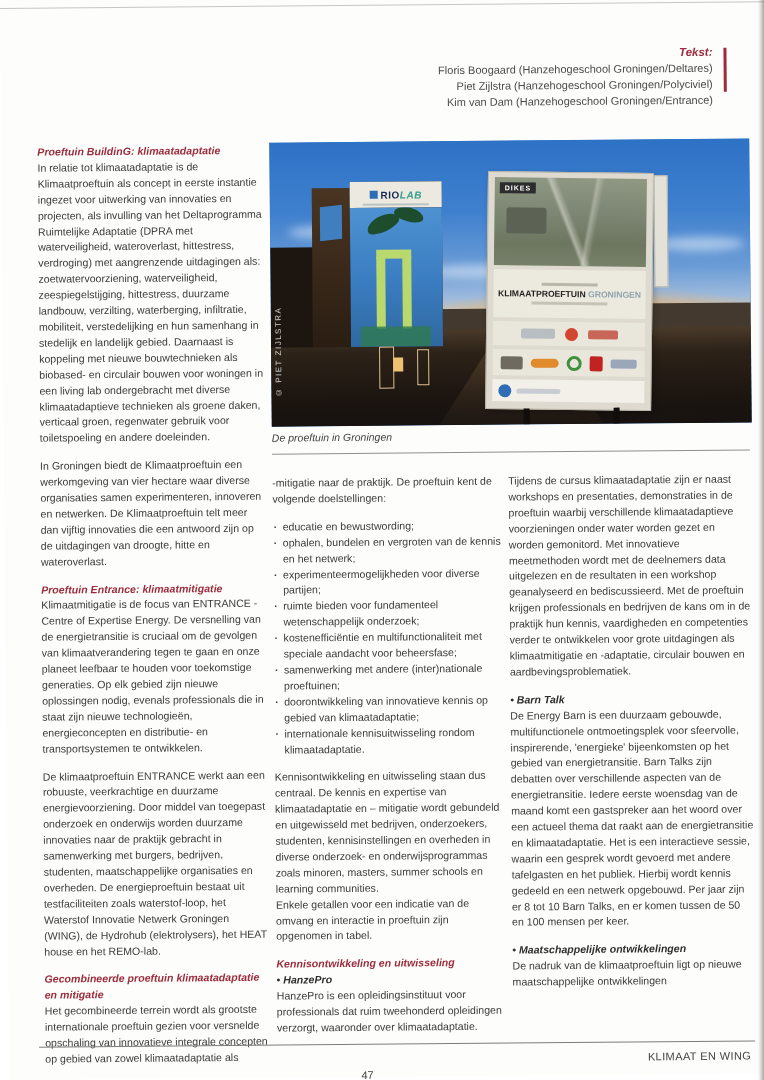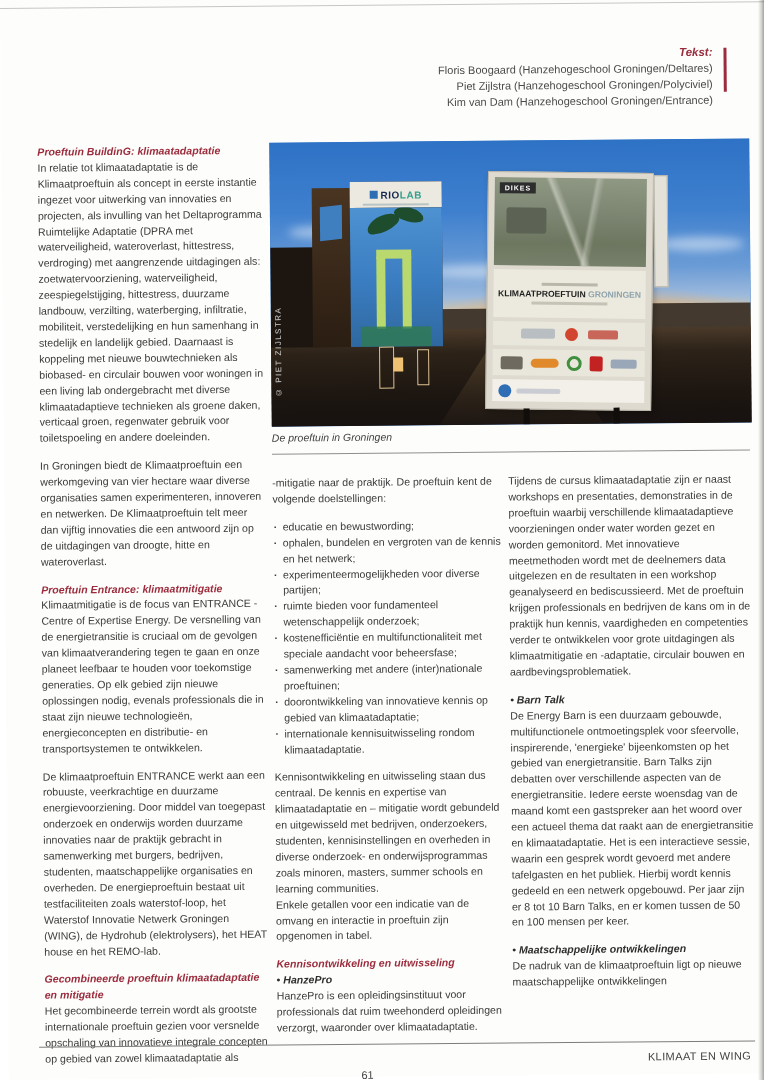--- a/index.html
+++ b/index.html
@@ -51,21 +51,21 @@
   .bldg-low{position:absolute;left:0;top:105px;width:96px;height:100px;background:#1d1610;}
   .tower{position:absolute;left:42px;top:40px;width:130px;height:165px;}
   .tower-side{position:absolute;left:0;top:6px;width:38px;height:159px;background:linear-gradient(180deg,#4a3522,#2a1d12);}
   .side-panel{position:absolute;left:8px;top:18px;width:22px;height:34px;background:#3f7fc0;transform:skewY(-6deg);}
   .tower-front{position:absolute;left:38px;top:0;width:92px;height:165px;background:#20180f;}
   .rio-band{position:absolute;left:0;top:0;width:100%;height:26px;background:#ece9e1;
         display:flex;align-items:center;justify-content:center;gap:3px;}
   .rio-logo{width:8px;height:8px;background:#2e6db4;}
   .rio-text{font-size:10px;font-weight:bold;letter-spacing:0.5px;}
   .rio-text .rio{color:#16294e;}
-  .rio-text .lab{color:#35a08e;}
+  .rio-text .lab{color:#35a08e;font-style:italic;}
   .rio-sub{position:absolute;bottom:2px;left:14%;width:72%;height:2px;background:#9aabb0;opacity:0.6;}
   .mural{position:absolute;left:0;top:26px;width:100%;height:139px;overflow:hidden;
         background:linear-gradient(180deg,#4e92d2 0%,#3a7cc0 55%,#2f689f 100%);}
   .pipe{position:absolute;width:9px;height:72px;background:#b9d96e;bottom:18px;}
   .pipe.p1{left:26px;} .pipe.p2{left:52px;}
   .pipe-top{position:absolute;left:26px;bottom:88px;width:35px;height:9px;background:#b9d96e;}
   .leaf{position:absolute;background:#1e4d2e;border-radius:50%/60% 60% 40% 40%;}
   .leaf.l1{left:16px;top:8px;width:34px;height:16px;transform:rotate(-25deg);}
   .leaf.l2{left:44px;top:0px;width:30px;height:14px;transform:rotate(15deg);}
   .mural-base{position:absolute;bottom:0;left:10px;width:70px;height:20px;background:#2f7a4f;opacity:0.8;}
@@ -245,17 +245,17 @@
     <div class="col right-col">
       <p>Tijdens de cursus klimaatadaptatie zijn er naast workshops en presentaties, demonstraties in de proeftuin waarbij verschillende klimaatadaptieve voorzieningen onder water worden gezet en worden gemonitord. Met innovatieve meetmethoden wordt met de deelnemers data uitgelezen en de resultaten in een workshop geanalyseerd en bediscussieerd. Met de proeftuin krijgen professionals en bedrijven de kans om in de praktijk hun kennis, vaardigheden en competenties verder te ontwikkelen voor grote uitdagingen als klimaatmitigatie en -adaptatie, circulair bouwen en aardbevingsproblematiek.</p>
       <p class="subhead tight">• Barn Talk</p>
       <p>De Energy Barn is een duurzaam gebouwde, multifunctionele ontmoetingsplek voor sfeervolle, inspirerende, 'energieke' bijeenkomsten op het gebied van energietransitie. Barn Talks zijn debatten over verschillende aspecten van de energietransitie. Iedere eerste woensdag van de maand komt een gastspreker aan het woord over een actueel thema dat raakt aan de energietransitie en klimaatadaptatie. Het is een interactieve sessie, waarin een gesprek wordt gevoerd met andere tafelgasten en het publiek. Hierbij wordt kennis gedeeld en een netwerk opgebouwd. Per jaar zijn er 8 tot 10 Barn Talks, en er komen tussen de 50 en 100 mensen per keer.</p>
       <p class="subhead tight">• Maatschappelijke ontwikkelingen</p>
       <p>De nadruk van de klimaatproeftuin ligt op nieuwe maatschappelijke ontwikkelingen</p>
     </div>
 
     <div class="footer-rule"></div>
     <div class="footer-label">KLIMAAT EN WING</div>
-    <div class="page-number">61</div>
+    <div class="page-number">47</div>
 
   </div>
   <div class="scan-edge-right"></div>
 </div>
 
 </body></html>

